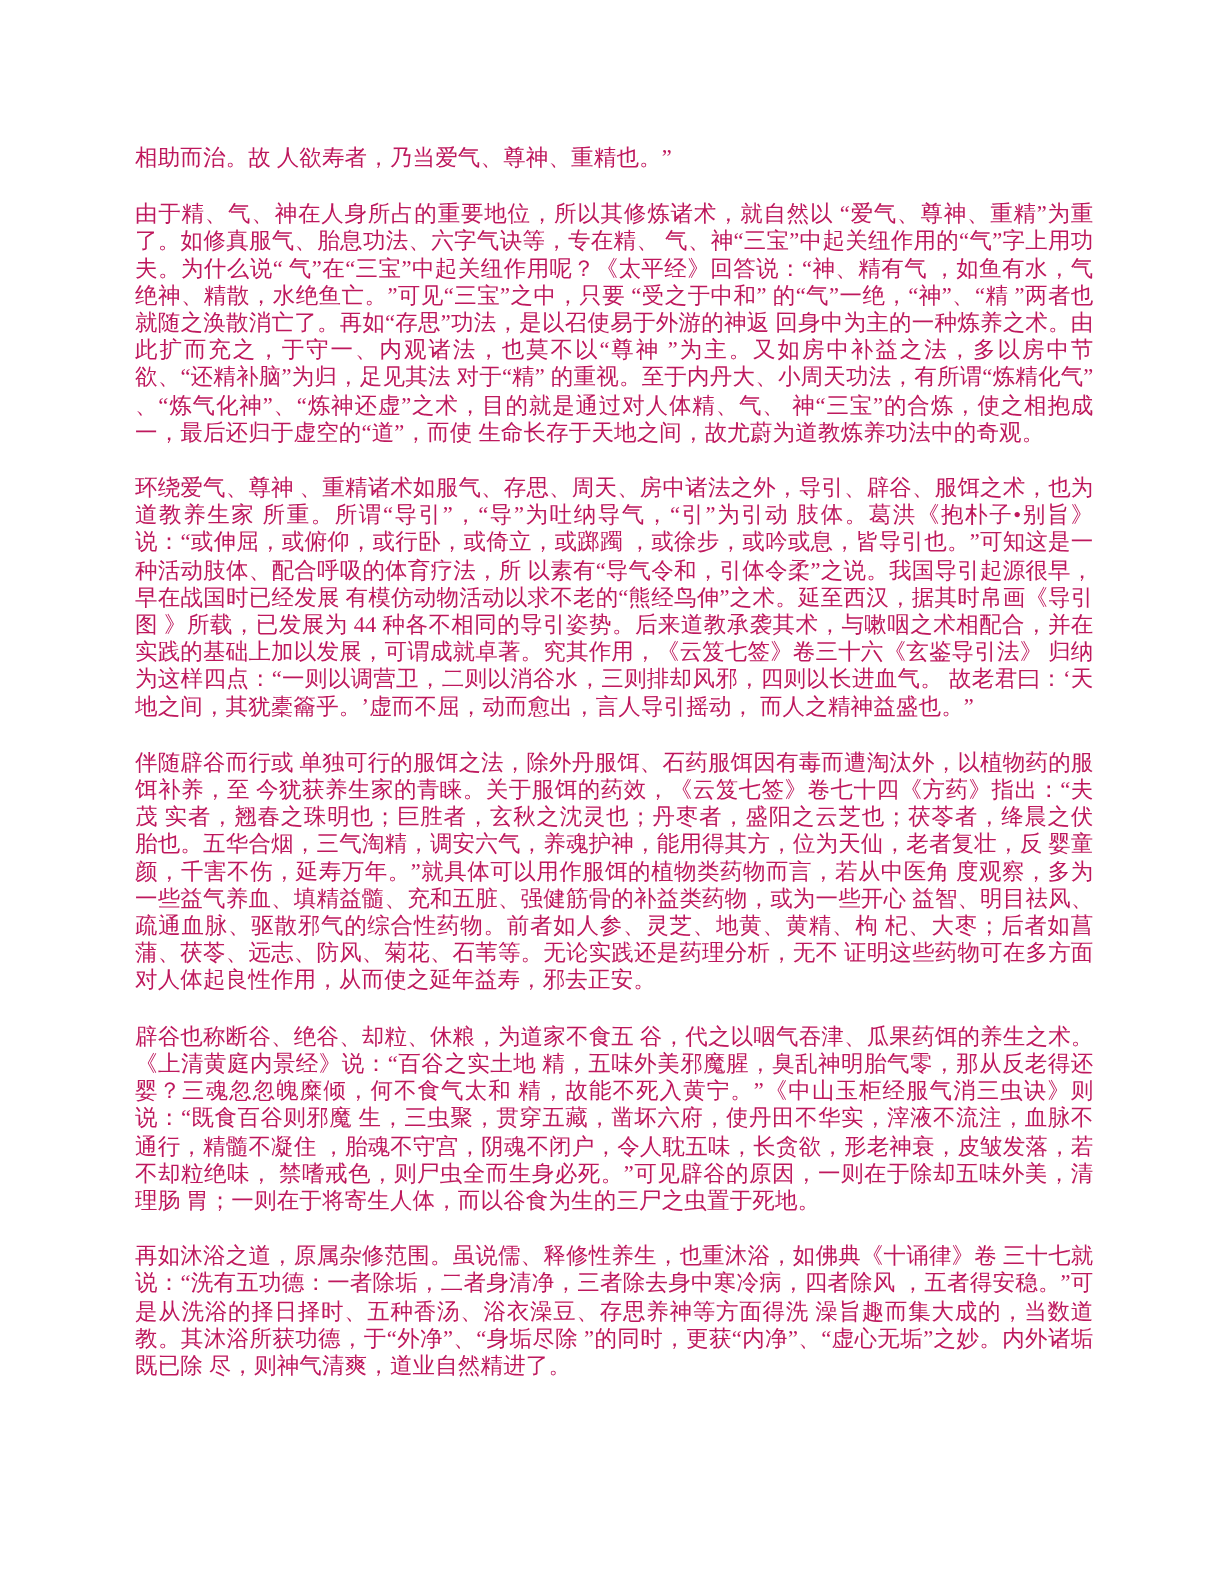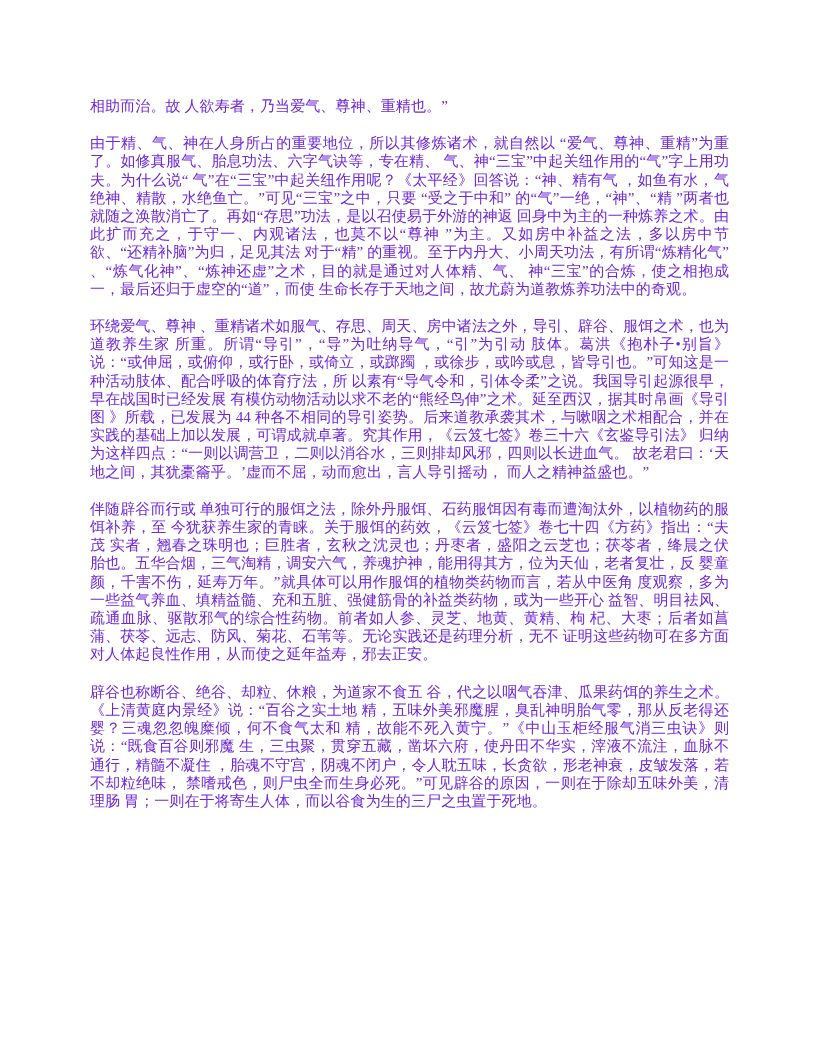--- a/index.html
+++ b/index.html
@@ -12,21 +12,21 @@
       width: 816px;
       height: 1056px;
       background: #ffffff;
       overflow: hidden;
     }
     .text-block {
       position: absolute;
       left: 90px;
       top: 97px;
       width: 639px;
-      color: #6d28d9;
+      color: #be185d;
       font-family: "Liberation Serif", "DejaVu Serif", serif;
       font-size: 15px;
       line-height: 18.2px;
       text-align: justify;
       letter-spacing: 0.1px;
     }
     .text-block p {
       margin: 0 0 19px 0;
       word-break: break-all;
     }
@@ -34,14 +34,15 @@
 </head>
 <body>
 
 <div class="sheet">
   <div class="text-block">
     <p>相助而治。故 人欲寿者，乃当爱气、尊神、重精也。”</p>
     <p>由于精、气、神在人身所占的重要地位，所以其修炼诸术，就自然以 “爱气、尊神、重精”为重了。如修真服气、胎息功法、六字气诀等，专在精、 气、神“三宝”中起关纽作用的“气”字上用功夫。为什么说“ 气”在“三宝”中起关纽作用呢？《太平经》回答说：“神、精有气 ，如鱼有水，气绝神、精散，水绝鱼亡。”可见“三宝”之中，只要 “受之于中和” 的“气”一绝，“神”、“精 ”两者也就随之涣散消亡了。再如“存思”功法，是以召使易于外游的神返 回身中为主的一种炼养之术。由此扩而充之，于守一、内观诸法，也莫不以“尊神 ”为主。又如房中补益之法，多以房中节欲、“还精补脑”为归，足见其法 对于“精” 的重视。至于内丹大、小周天功法，有所谓“炼精化气” 、“炼气化神”、“炼神还虚”之术，目的就是通过对人体精、气、 神“三宝”的合炼，使之相抱成一，最后还归于虚空的“道”，而使 生命长存于天地之间，故尤蔚为道教炼养功法中的奇观。</p>
     <p>环绕爱气、尊神 、重精诸术如服气、存思、周天、房中诸法之外，导引、辟谷、服饵之术，也为道教养生家 所重。所谓“导引”，“导”为吐纳导气，“引”为引动 肢体。葛洪《抱朴子•别旨》说：“或伸屈，或俯仰，或行卧，或倚立，或踯躅 ，或徐步，或吟或息，皆导引也。”可知这是一种活动肢体、配合呼吸的体育疗法，所 以素有“导气令和，引体令柔”之说。我国导引起源很早，早在战国时已经发展 有模仿动物活动以求不老的“熊经鸟伸”之术。延至西汉，据其时帛画《导引图 》所载，已发展为 44 种各不相同的导引姿势。后来道教承袭其术，与嗽咽之术相配合，并在 实践的基础上加以发展，可谓成就卓著。究其作用，《云笈七签》卷三十六《玄鉴导引法》 归纳为这样四点：“一则以调营卫，二则以消谷水，三则排却风邪，四则以长进血气。 故老君曰：‘天地之间，其犹橐籥乎。’虚而不屈，动而愈出，言人导引摇动， 而人之精神益盛也。”</p>
     <p>伴随辟谷而行或 单独可行的服饵之法，除外丹服饵、石药服饵因有毒而遭淘汰外，以植物药的服饵补养，至 今犹获养生家的青睐。关于服饵的药效，《云笈七签》卷七十四《方药》指出：“夫茂 实者，翘春之珠明也；巨胜者，玄秋之沈灵也；丹枣者，盛阳之云芝也；茯苓者，绛晨之伏 胎也。五华合烟，三气淘精，调安六气，养魂护神，能用得其方，位为天仙，老者复壮，反 婴童颜，千害不伤，延寿万年。”就具体可以用作服饵的植物类药物而言，若从中医角 度观察，多为一些益气养血、填精益髓、充和五脏、强健筋骨的补益类药物，或为一些开心 益智、明目祛风、疏通血脉、驱散邪气的综合性药物。前者如人参、灵芝、地黄、黄精、枸 杞、大枣；后者如菖蒲、茯苓、远志、防风、菊花、石苇等。无论实践还是药理分析，无不 证明这些药物可在多方面对人体起良性作用，从而使之延年益寿，邪去正安。</p>
     <p>辟谷也称断谷、绝谷、却粒、休粮，为道家不食五 谷，代之以咽气吞津、瓜果药饵的养生之术。《上清黄庭内景经》说：“百谷之实土地 精，五味外美邪魔腥，臭乱神明胎气零，那从反老得还婴？三魂忽忽魄糜倾，何不食气太和 精，故能不死入黄宁。”《中山玉柜经服气消三虫诀》则说：“既食百谷则邪魔 生，三虫聚，贯穿五藏，凿坏六府，使丹田不华实，滓液不流注，血脉不通行，精髓不凝住 ，胎魂不守宫，阴魂不闭户，令人耽五味，长贪欲，形老神衰，皮皱发落，若不却粒绝味， 禁嗜戒色，则尸虫全而生身必死。”可见辟谷的原因，一则在于除却五味外美，清理肠 胃；一则在于将寄生人体，而以谷食为生的三尸之虫置于死地。</p>
+    <p>再如沐浴之道，原属杂修范围。虽说儒、释修性养生，也重沐浴，如佛典《十诵律》卷 三十七就说：“洗有五功德：一者除垢，二者身清净，三者除去身中寒冷病，四者除风 ，五者得安稳。”可是从洗浴的择日择时、五种香汤、浴衣澡豆、存思养神等方面得洗 澡旨趣而集大成的，当数道教。其沐浴所获功德，于“外净”、“身垢尽除 ”的同时，更获“内净”、“虚心无垢”之妙。内外诸垢既已除 尽，则神气清爽，道业自然精进了。</p>
   </div>
 </div>
 
 </body></html>

